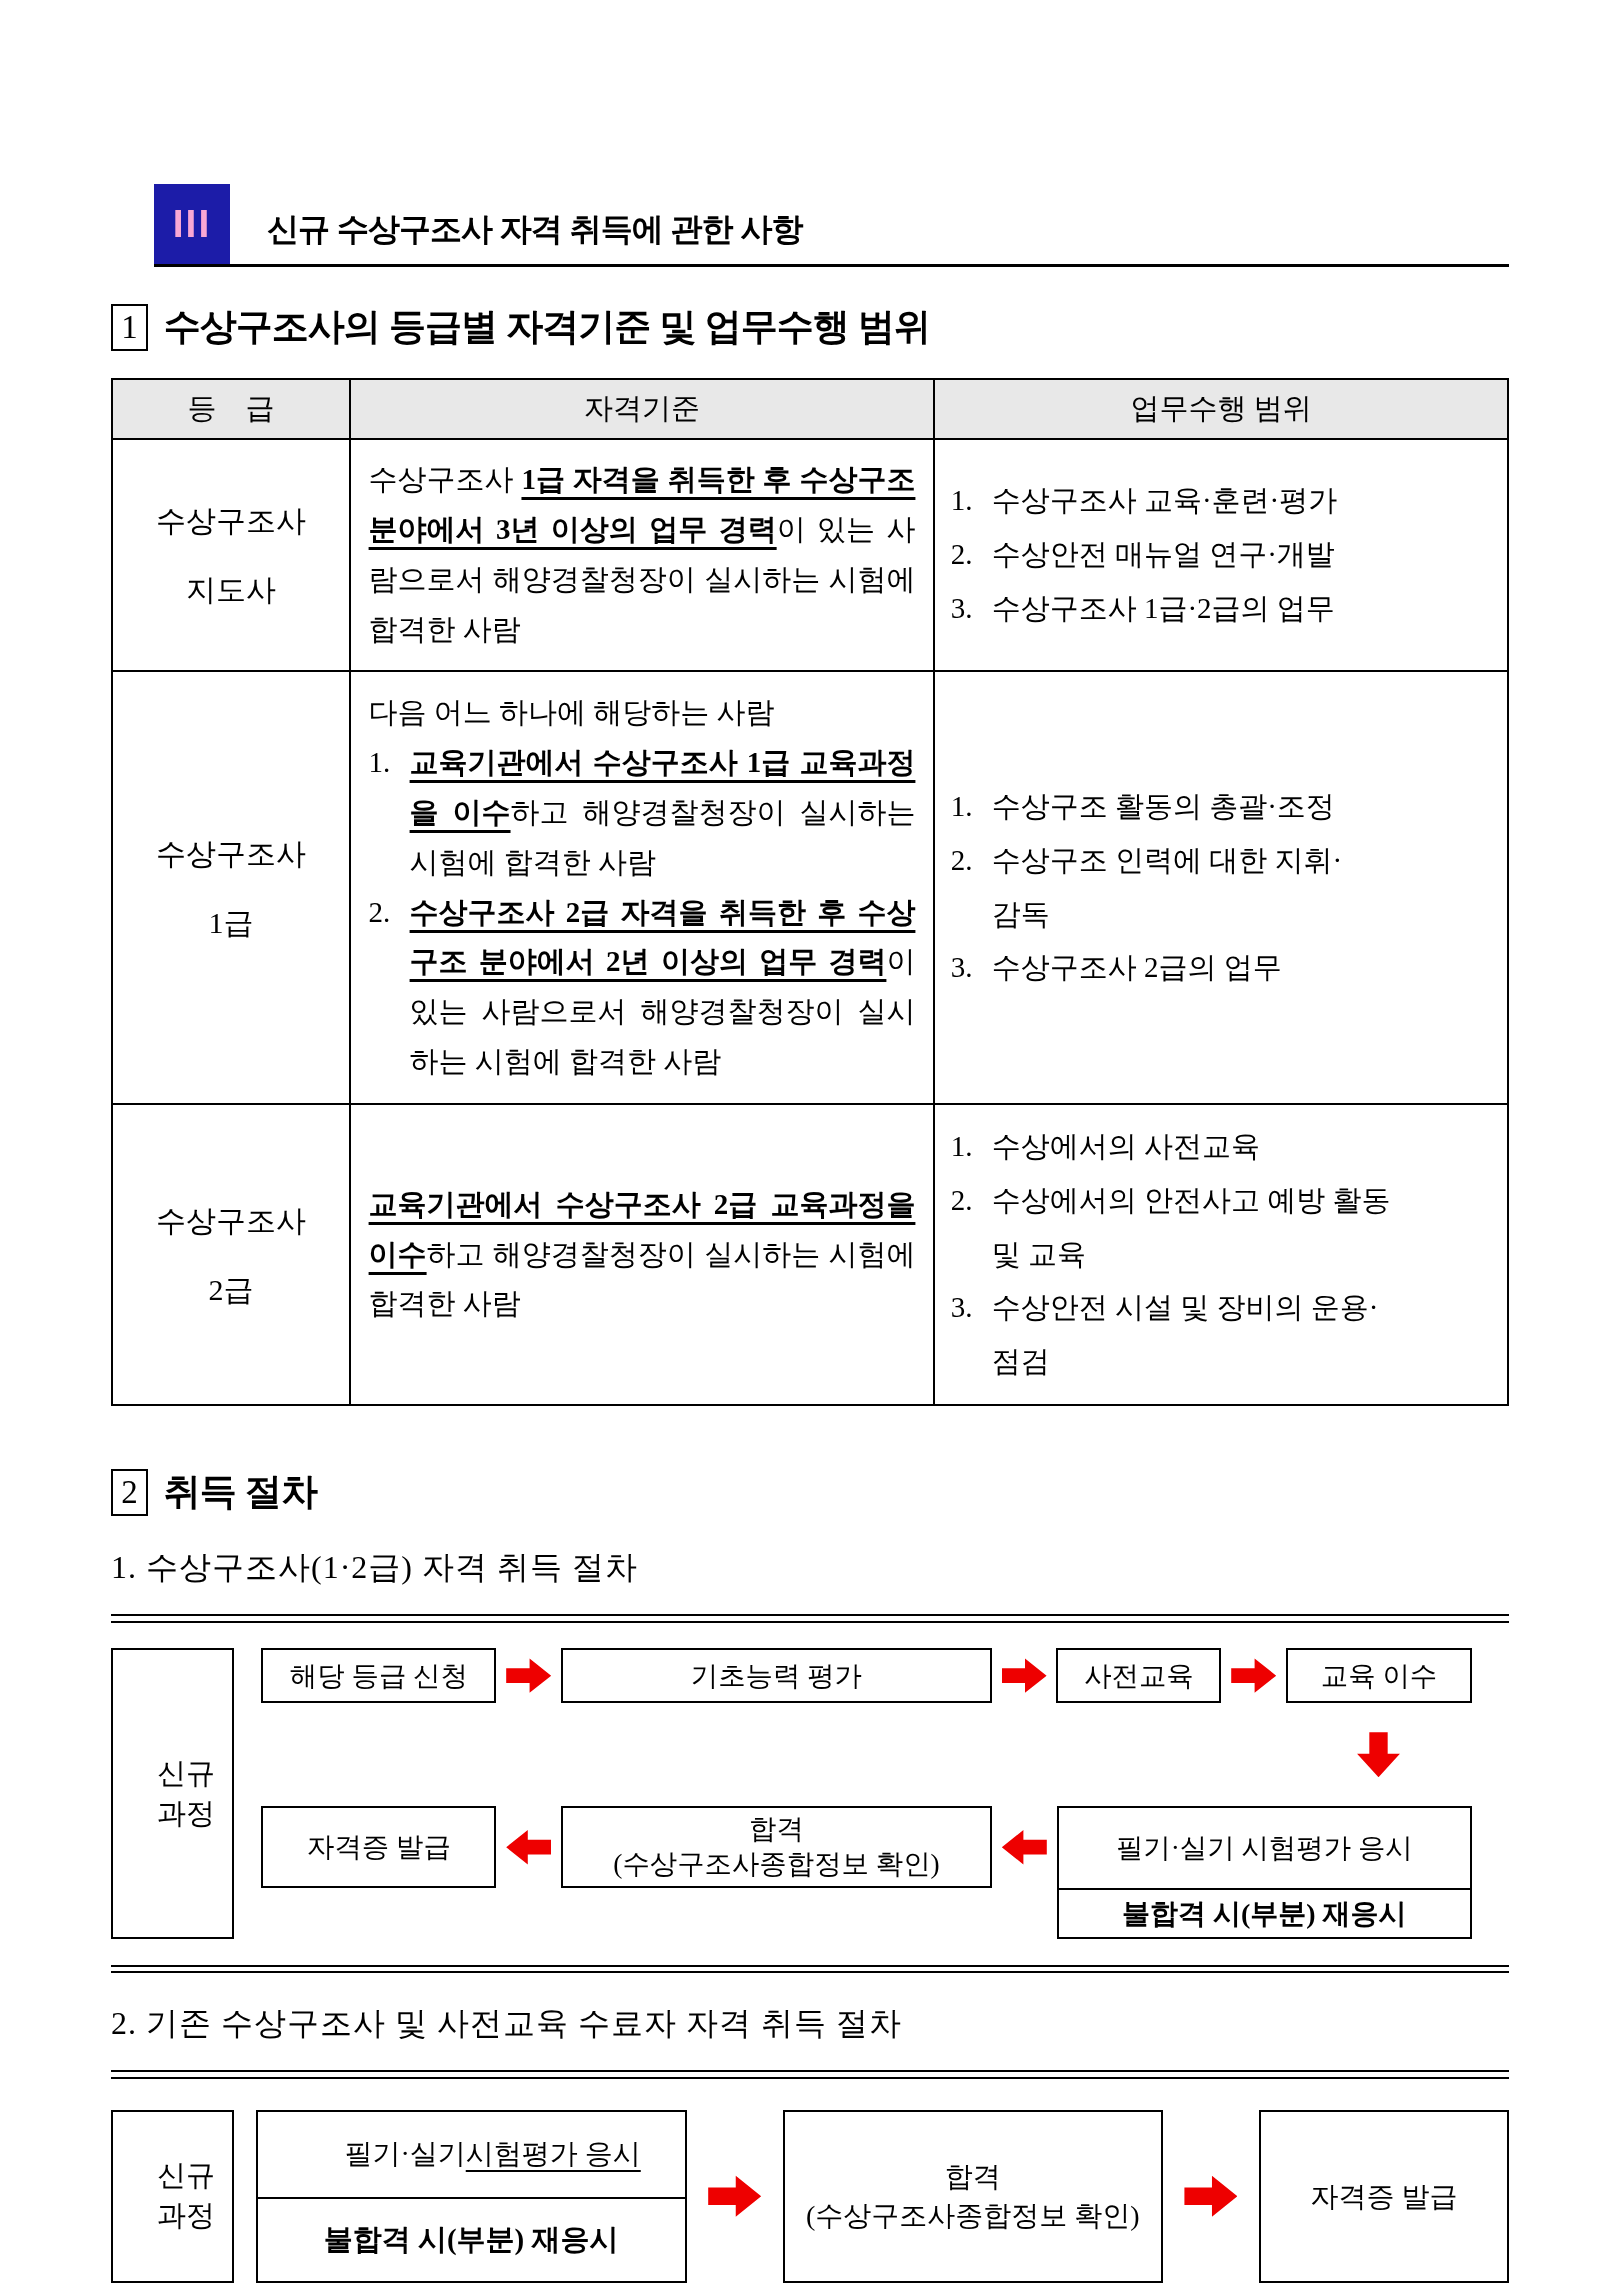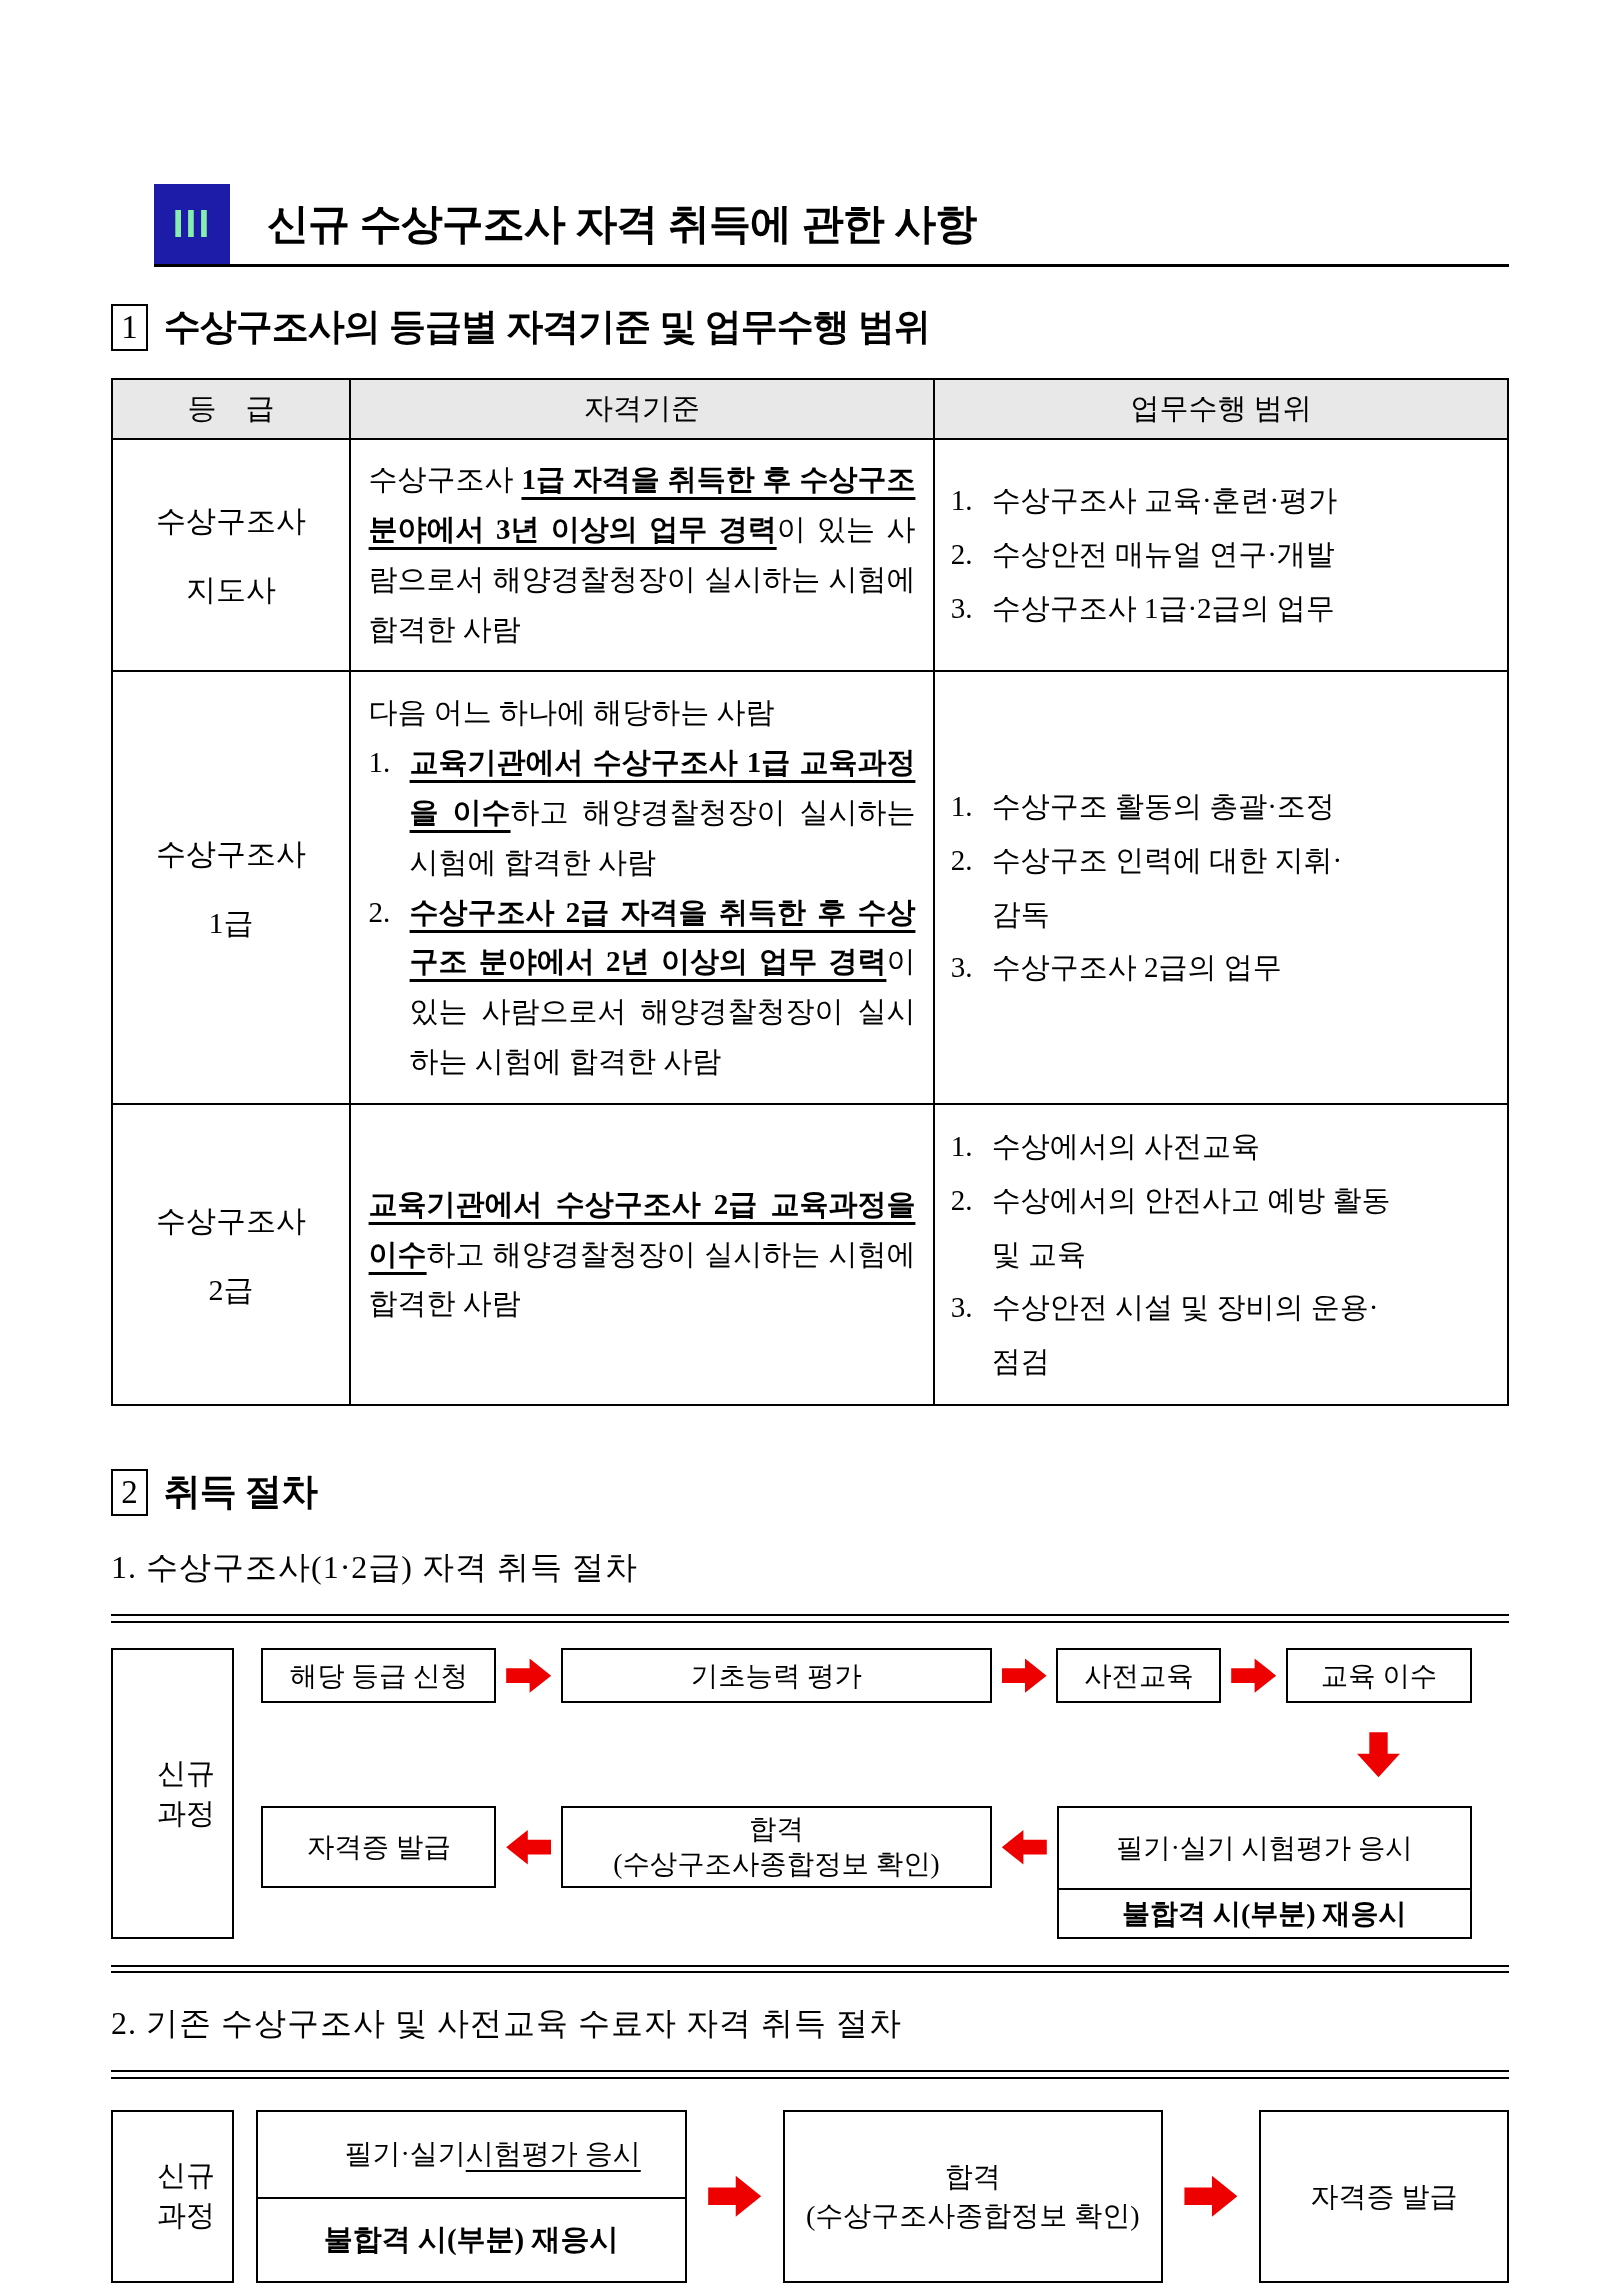--- a/index.html
+++ b/index.html
@@ -12,28 +12,28 @@
   html,body{background:#fff;}
   body{
     width:1620px;height:2291px;overflow:hidden;position:relative;
     font-family:"Liberation Serif","DejaVu Serif",serif;color:var(--ink);
   }
   .page{padding:184px 111px 0 111px;}
 
   
   .title-row{display:flex;align-items:flex-end;border-bottom:3.9px solid #000;margin-left:43px;}
   .numeral-box{
-    width:76px;height:80px;background:var(--blue);color:#86efac;
+    width:76px;height:80px;background:var(--blue);color:#f9a8d4;
     display:flex;align-items:center;justify-content:center;
     font-family:"Liberation Sans","DejaVu Sans",sans-serif;
     font-size:39px;font-weight:bold;letter-spacing:2px;
   }
   .doc-title{
     font-family:"Liberation Sans","DejaVu Sans",sans-serif;
-    font-size:42px;font-weight:bold;letter-spacing:-1px;
+    font-size:32px;font-weight:bold;letter-spacing:-1px;
     margin-left:37px;padding-bottom:11.8px;white-space:nowrap;
   }
 
   
   .sec-head{display:flex;align-items:center;margin-top:35px;}
   .numbox{
     display:inline-flex;align-items:center;justify-content:center;
     min-width:37px;height:47px;border:2px solid #000;
     font-size:33px;padding:0 5.9px;
   }

